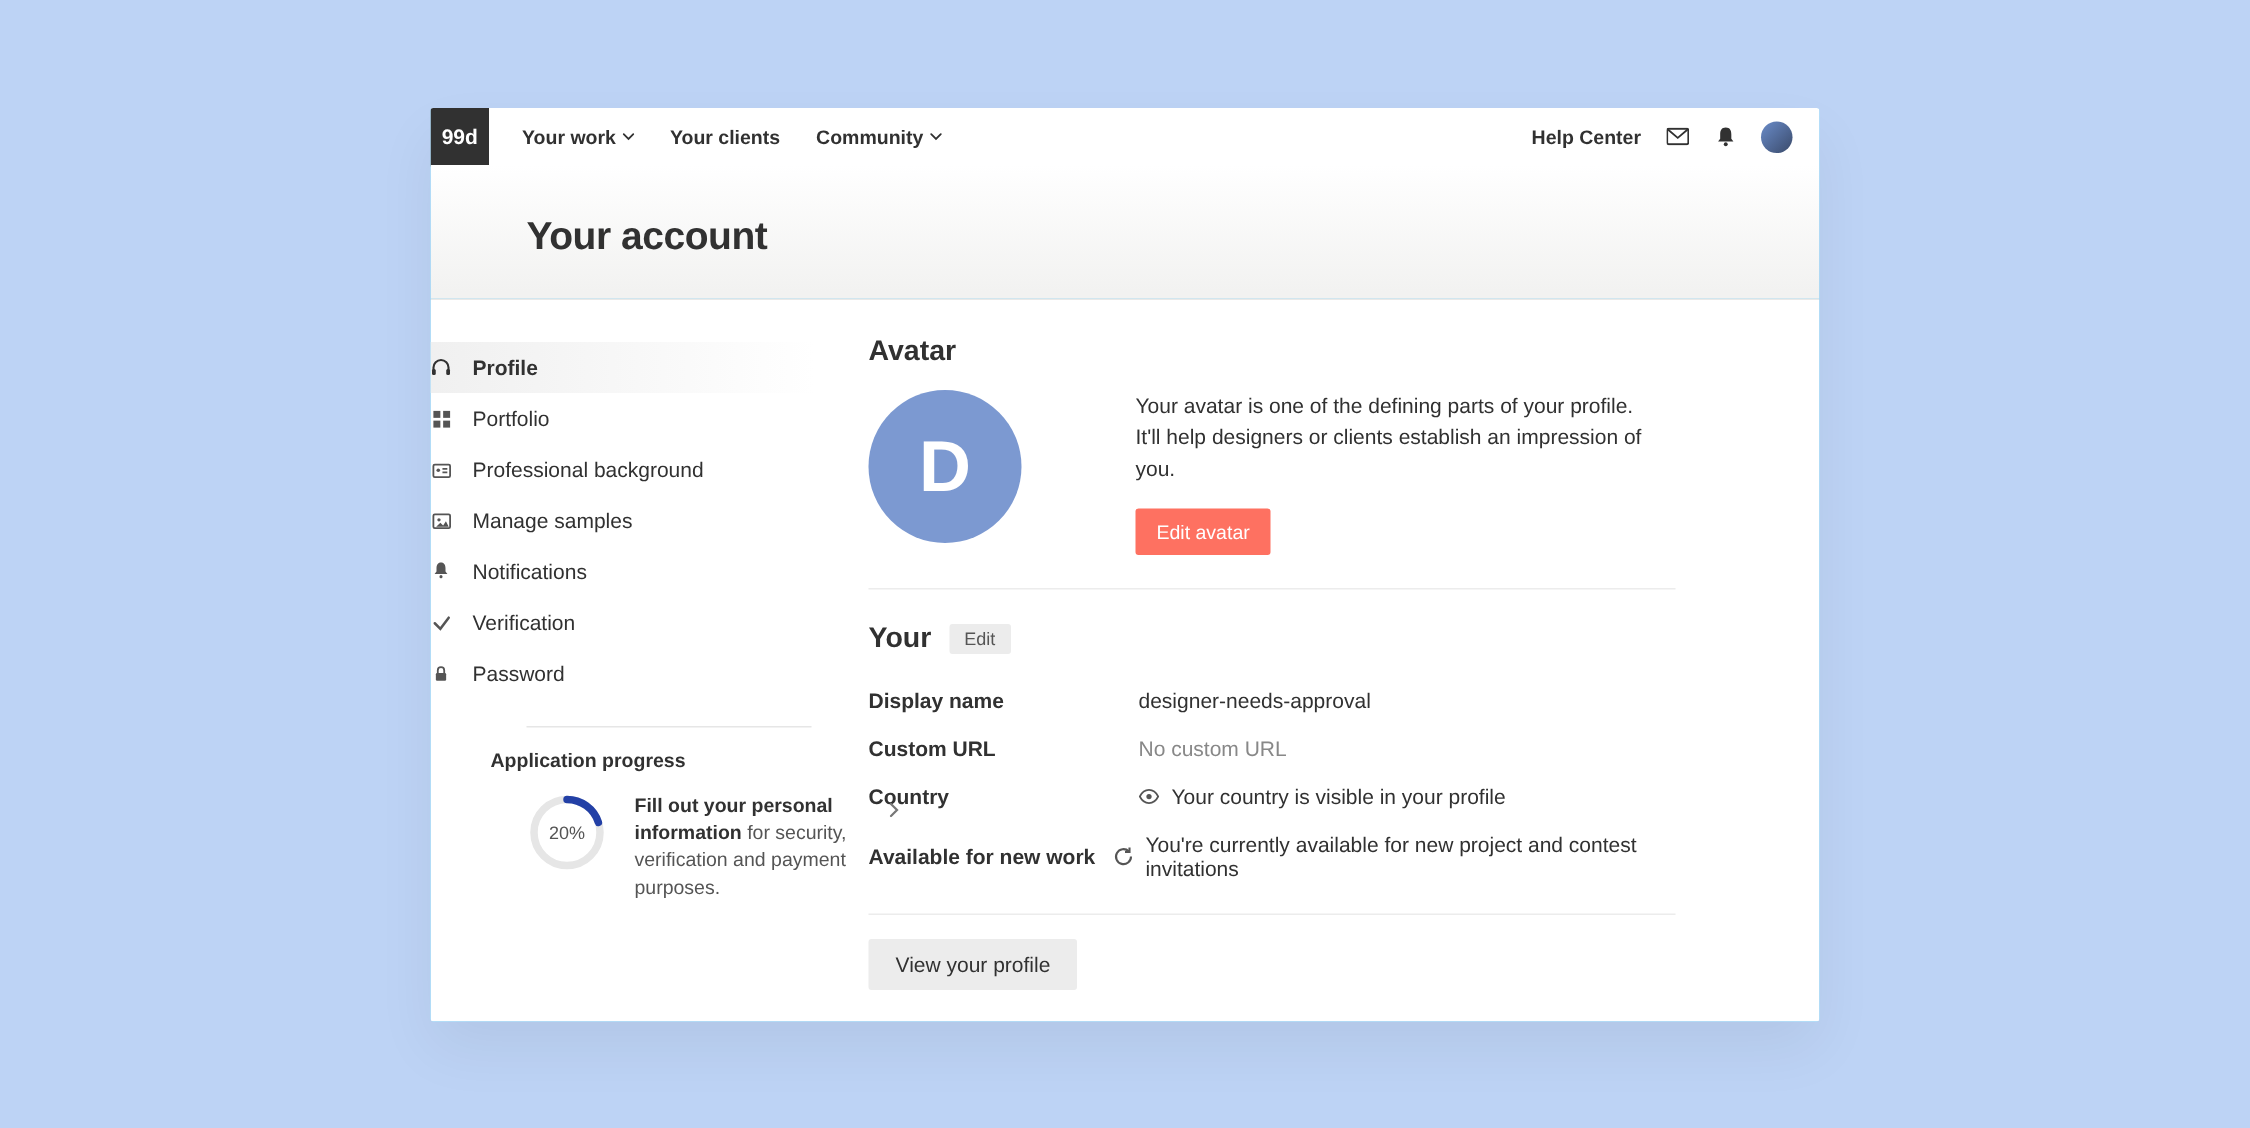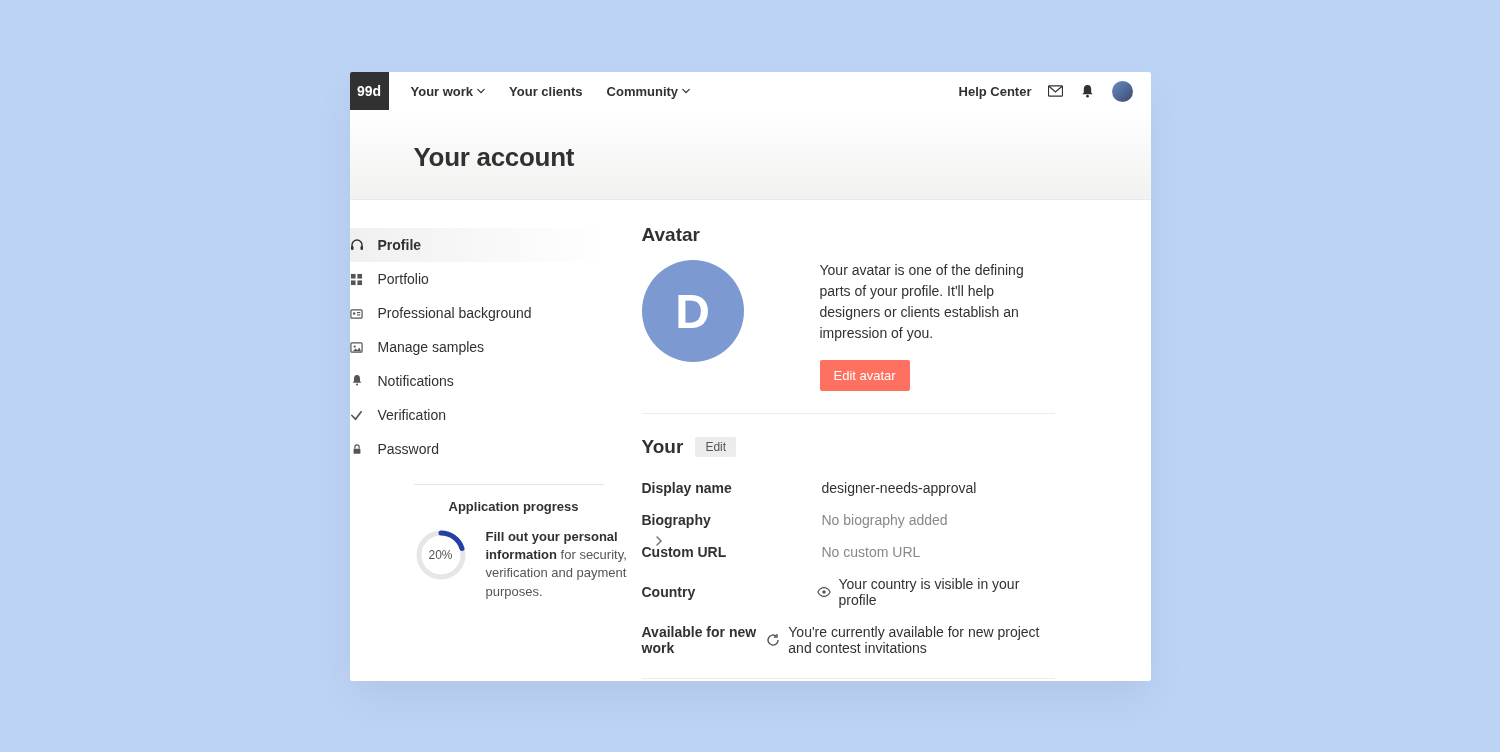--- a/index.html
+++ b/index.html
@@ -5,21 +5,21 @@
   * { box-sizing: border-box; margin: 0; padding: 0; }
   body {
     background: #bdd3f5;
     font-family: -apple-system, BlinkMacSystemFont, "Segoe UI", Helvetica, Arial, sans-serif;
     width: 1500px;
     height: 752px;
     padding: 72px 0 0 0;
     overflow: hidden;
   }
   .window {
-    width: 801px;
+    width: 926px;
     margin: 0 auto;
     background: #7dd3fc;
     box-shadow: 0 18px 40px rgba(0,0,0,0.06);
     border-radius: 2px;
     overflow: hidden;
     height: 609px;
     display: flex;
     flex-direction: column;
   }
   .topbar {
@@ -136,21 +136,21 @@
   }
   .side-sep {
     border-top: 1px solid #e6e6e6;
     margin: 18px 0 14px 64px;
     width: 190px;
   }
   .app-prog-title {
     font-size: 13px;
     font-weight: 700;
     color: #313131;
-    margin-left: 99px;
+    margin-left: 40px;
     margin-bottom: 14px;
   }
   .prog-row {
     display: flex;
     align-items: flex-start;
     gap: 18px;
     margin-left: 64px;
     width: 250px;
     position: relative;
     cursor: pointer;
@@ -439,24 +439,20 @@
       <div class="sec-title">
         <span>Your</span>
         <span class="edit-pill">Edit</span>
       </div>
 
       <div class="field-row">
         <div class="field-label">Display name</div>
         <div class="field-val">designer-needs-approval</div>
       </div>
 
-      <div class="field-row">
-        <div class="field-label">Biography</div>
-        <div class="field-val muted">No biography added</div>
-      </div>
 
       <div class="field-row">
         <div class="field-label">Custom URL</div>
         <div class="field-val muted">No custom URL</div>
       </div>
 
       <div class="field-row">
         <div class="field-label">Country</div>
         <div class="field-val">
           <span class="small-icon">

